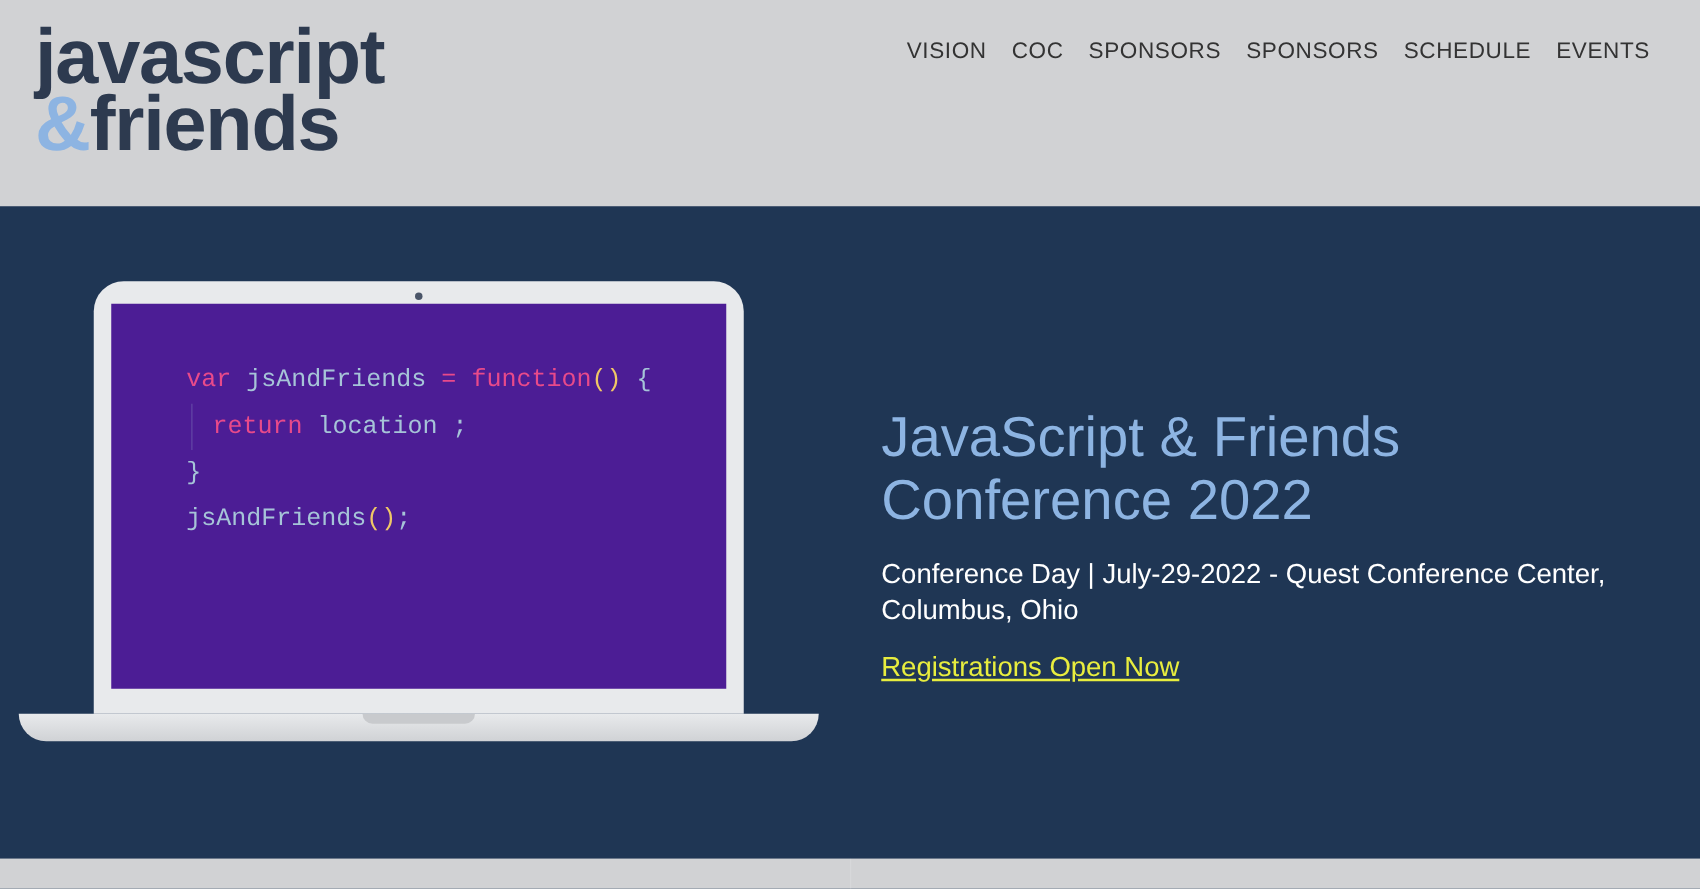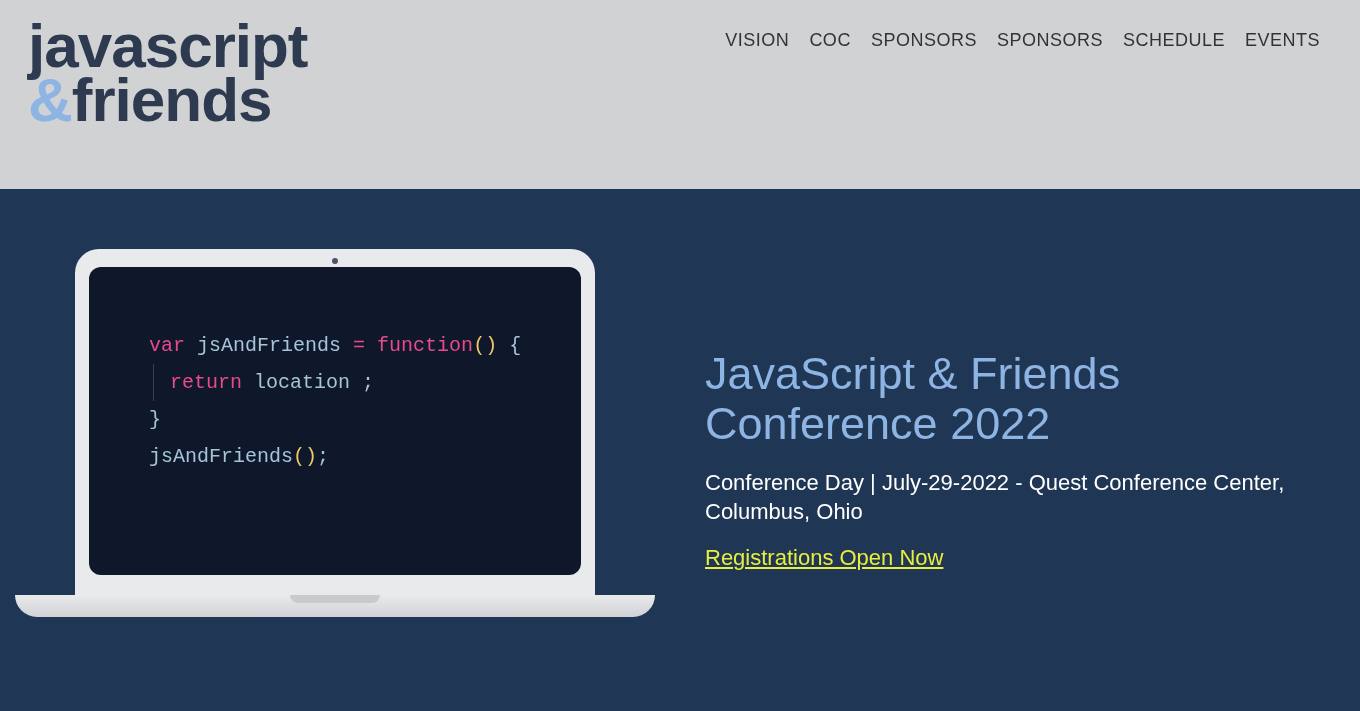--- a/index.html
+++ b/index.html
@@ -1,30 +1,30 @@
 <!DOCTYPE html>
 <html><head>
 <meta charset="utf-8">
 <style>
 *{margin:0;padding:0;box-sizing:border-box}
 body{font-family:-apple-system,BlinkMacSystemFont,"Segoe UI",Helvetica,Arial,sans-serif;width:1360px;background:#d1d2d4}
-.header{background:#d1d2d4;padding:18px 40px 40px 28px;display:flex;align-items:flex-start;justify-content:space-between;height:189px}
+.header{background:#d1d2d4;padding:18px 40px 40px 28px;display:flex;align-items:flex-start;justify-content:space-between;height:165px}
 .logo{display:flex;flex-direction:column;line-height:0.9}
 .logo-top{font-size:62px;font-weight:600;color:#2d3a4f;letter-spacing:-1px}
 .logo-bottom{font-size:62px;font-weight:700;color:#2d3a4f;letter-spacing:-1px;margin-top:-2px}
 .logo-amp{color:#8db4e2}
 .nav{display:flex;gap:20px;padding-top:12px}
 .nav a{color:#333;text-decoration:none;font-size:18px;letter-spacing:0.5px}
 .hero{background:#1f3654;display:flex;min-height:522px;position:relative}
 .hero-left{width:680px;position:relative;padding:50px 15px 45px}
 .divider{position:absolute;left:680px;top:189px;bottom:0;width:1px;background:rgba(255,255,255,0.15)}
 .laptop{position:relative;width:640px;margin-top:10px}
 .laptop-screen-outer{background:#e8eaec;border-radius:24px 24px 0 0;padding:18px 14px 20px;margin:0 60px;height:346px;position:relative}
 .laptop-cam{position:absolute;top:9px;left:50%;transform:translateX(-50%);width:6px;height:6px;border-radius:50%;background:#4a5568}
-.laptop-screen{background:#0f172a;height:100%;border-radius:12px;padding:60px 50px 20px 60px;font-family:"Courier New",monospace;font-size:20px;line-height:1.85;color:#a6c4d8;position:relative}
+.laptop-screen{background:#4c1d95;height:100%;border-radius:0;padding:43px 50px 20px 60px;font-family:"Courier New",monospace;font-size:20px;line-height:1.85;color:#a6c4d8;position:relative}
 .code-line{white-space:pre}
 .indent-block{border-left:1px solid rgba(166,196,216,0.25);margin-left:4px;padding-left:16px}
 .kw-var{color:#e84a8a}
 .fn-name{color:#a6c4d8}
 .eq{color:#e84a8a}
 .kw-func{color:#e84a8a}
 .paren{color:#f0c866}
 .brace{color:#a6c4d8}
 .str{color:#f0c866}
 .kw-ret{color:#e84a8a}

